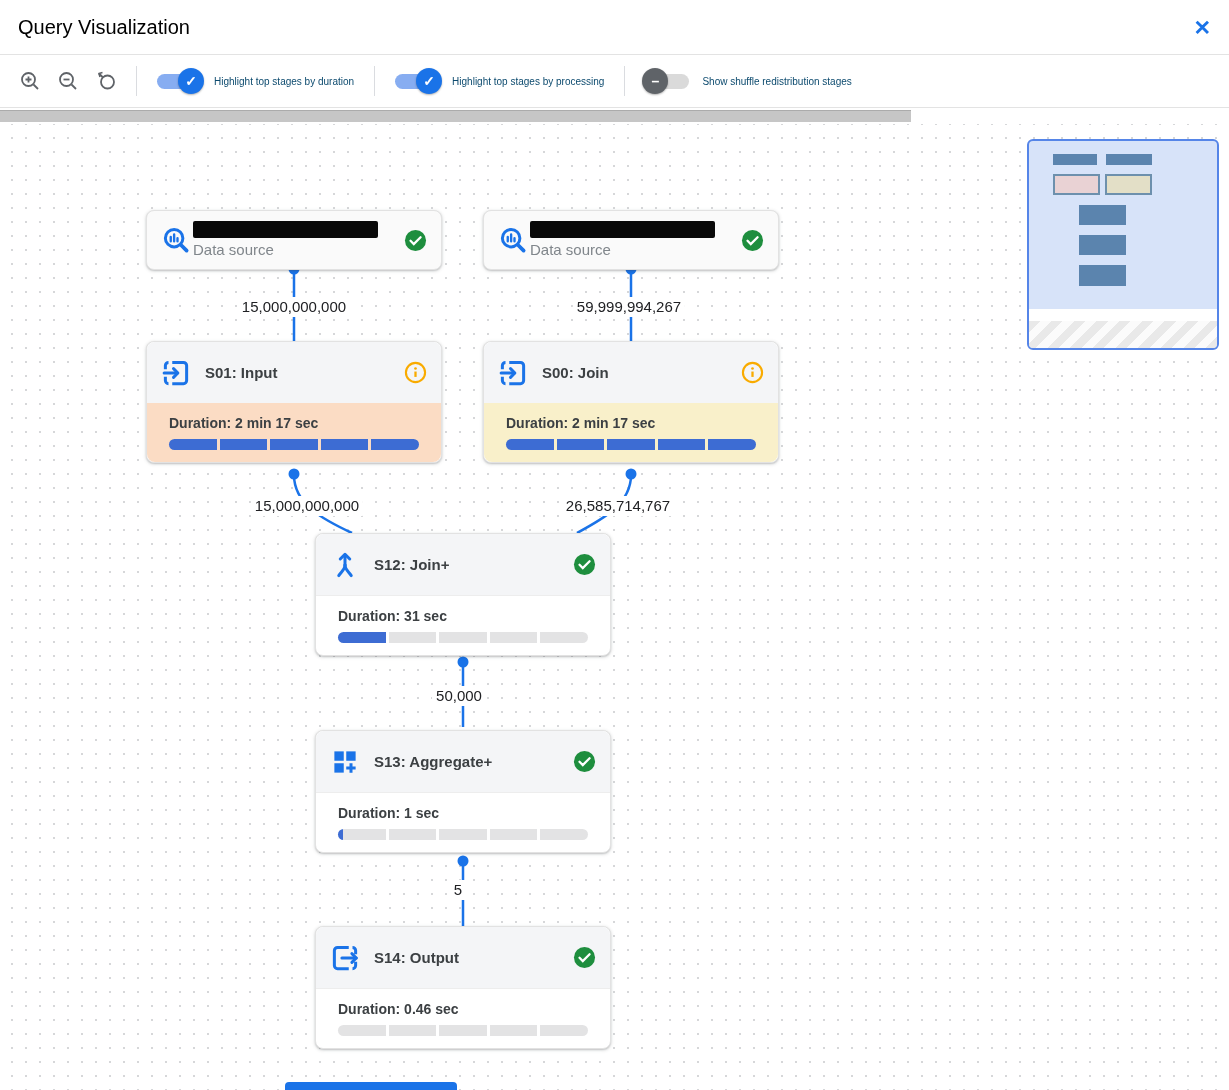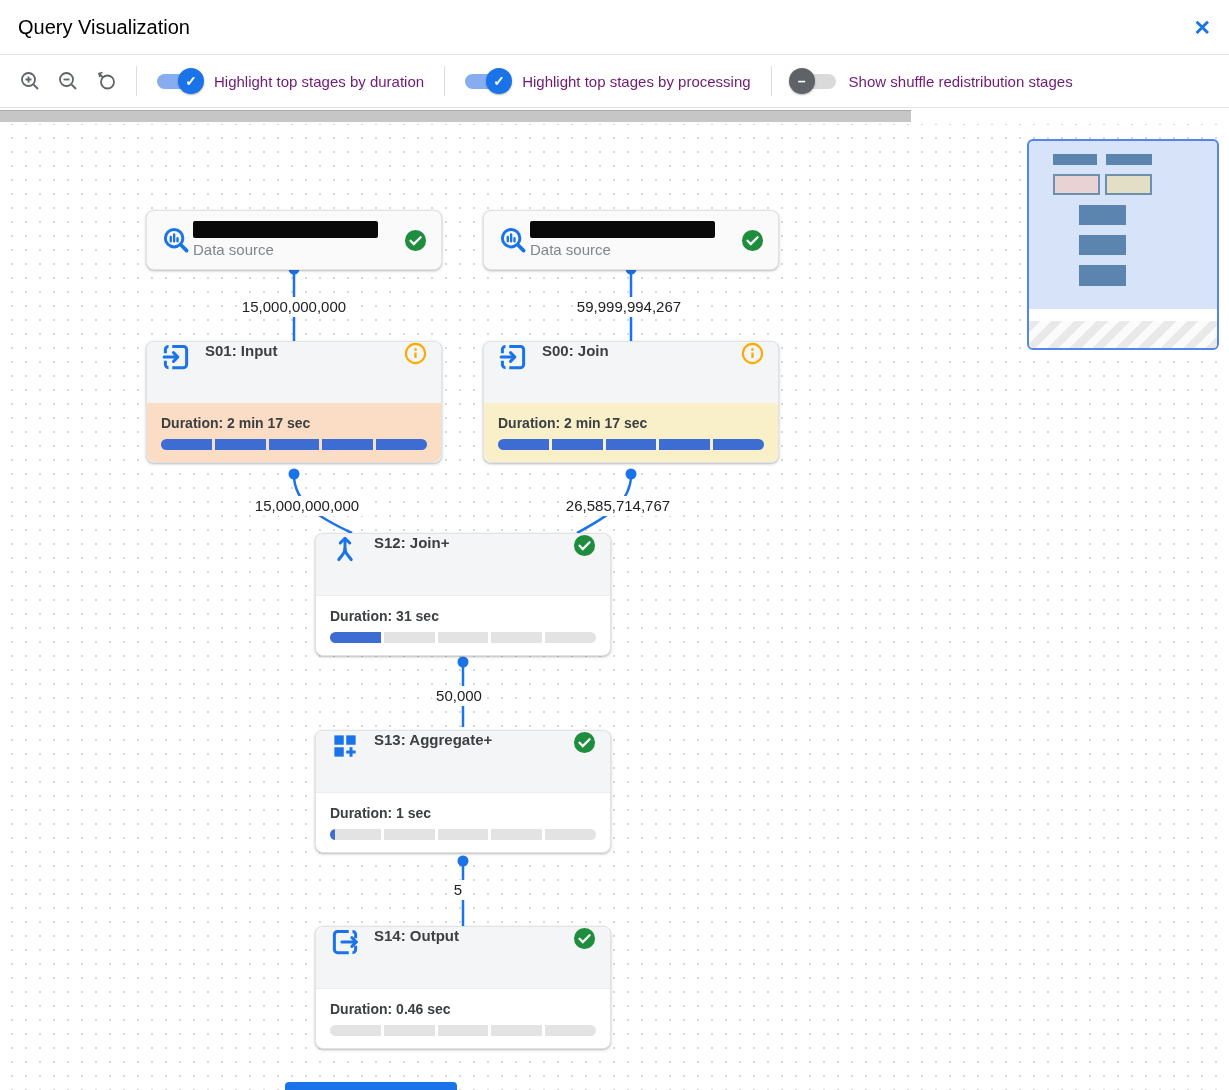--- a/index.html
+++ b/index.html
@@ -16,21 +16,21 @@
        border-bottom:1px solid #e3e3e3;display:flex;align-items:center;padding:0 18px}
   .hdr-title{font-size:20px;color:#000000}
   .close-btn{margin-left:auto;color:var(--accent);font-size:21px;font-weight:600;cursor:pointer;line-height:1}
 
   
   .tbar{position:absolute;left:0;top:55px;width:100%;height:53px;background:#fff;
         border-bottom:1px solid #e3e3e3;display:flex;align-items:center;padding:0 18px}
   .zbtn{width:24px;height:24px;margin-right:14px;color:#5f6368;cursor:pointer;flex:none}
   .vdiv{width:1px;height:30px;background:#dadce0;margin:0 16px 0 4px;flex:none}
   .tgl-group{display:flex;align-items:center;white-space:nowrap}
-  .tgl-label{font-size:15px;font-weight:500;color:#701a75;margin-left:13px}
+  .tgl-label{font-size:10px;font-weight:500;color:#0c4a6e;margin-left:13px}
   .toggle{position:relative;width:44px;height:17px;cursor:pointer;flex:none;margin-left:4px}
   .toggle .track{position:absolute;left:0;top:1px;width:44px;height:15px;border-radius:8px}
   .toggle .thumb{position:absolute;top:-5px;width:26px;height:26px;border-radius:50%;
                  display:flex;align-items:center;justify-content:center;color:#fff;
                  font-size:14px;font-weight:700;box-shadow:0 1px 2px rgba(0,0,0,.3)}
   .toggle.on .track{background:#87adf1}
   .toggle.on .thumb{right:-3px;background:var(--accent)}
   .toggle.off .track{background:#dadada}
   .toggle.off .thumb{left:-3px;background:#5f6368}
 
@@ -46,24 +46,24 @@
 
   
   .node{position:absolute;width:296px;background:#fff;border:1px solid #e2e2e2;border-radius:8px;
         box-shadow:0 1px 2px rgba(60,64,67,.25),0 1px 4px rgba(60,64,67,.12);cursor:pointer}
   .ds-node{height:60px;background:#fafafa;display:flex;align-items:center;padding:0 14px}
   .ds-mid{margin-left:2px;min-width:0}
   .redacted{width:185px;height:17px;background:#090909;border-radius:2px;margin-bottom:3px}
   .ds-sub{font-size:15px;color:#80868b}
   .st-icon{flex:none;width:30px;height:30px}
   .status{flex:none;width:23px;height:23px;margin-left:auto}
-  .node-header{height:61px;display:flex;align-items:flex-start;padding:0 14px;background:#f4f5f7;
+  .node-header{height:61px;display:flex;align-items:center;padding:0 14px;background:#f4f5f7;
                border-radius:8px 8px 0 0}
   .node-title{font-size:15px;font-weight:700;color:#3c4043;margin-left:14px}
-  .node-body{padding:12px 14px;border-radius:0 0 8px 8px;border-top:1px solid #ededed}
+  .node-body{padding:12px 22px;border-radius:0 0 8px 8px;border-top:1px solid #ededed}
   .node-body.tint-duration{background:var(--duration-highlight);border-top:none}
   .node-body.tint-processing{background:var(--processing-highlight);border-top:none}
   .dur-label{font-size:14px;font-weight:700;color:#3c4043}
   .bar{display:flex;gap:3px;height:11px;margin-top:8px}
   .bar .seg{flex:1;background:var(--seg-gray)}
   .bar .seg:first-child{border-radius:6px 0 0 6px}
   .bar .seg:last-child{border-radius:0 6px 6px 0}
 
   
   .edgelabel{position:absolute;transform:translate(-50%,-50%);font-size:15px;color:#202124;

